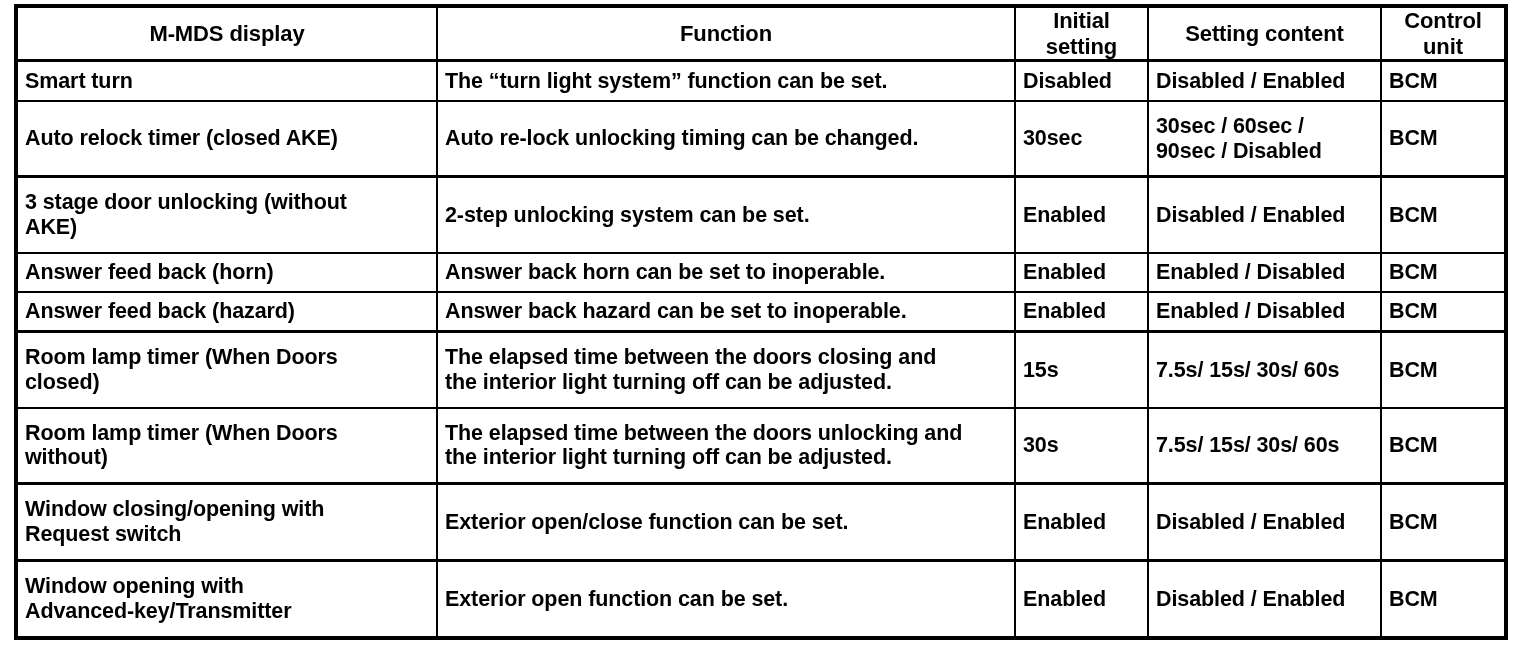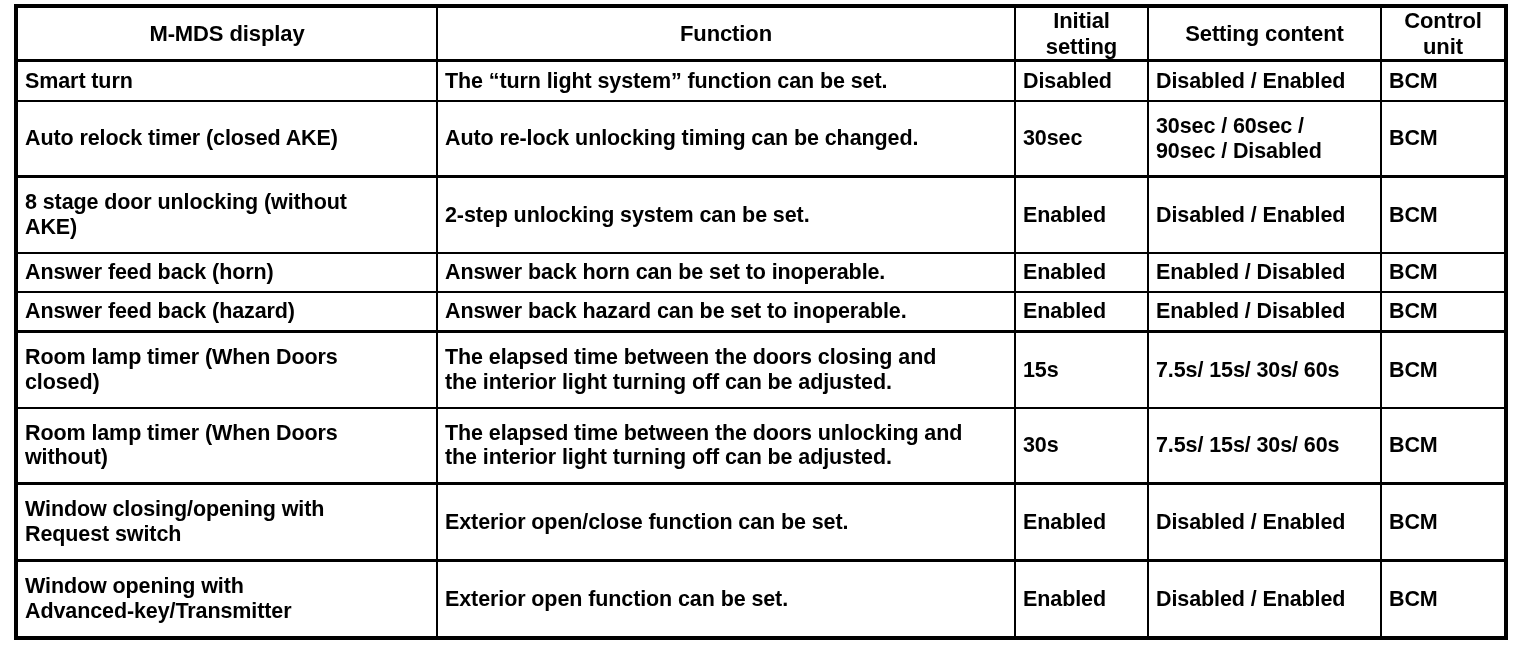--- a/index.html
+++ b/index.html
@@ -127,21 +127,21 @@
           <td>
             <span class="cell-line">30sec / 60sec /</span>
             <span class="cell-line">90sec / Disabled</span>
           </td>
           <td>
             <span class="cell-line">BCM</span>
           </td>
         </tr>
         <tr class="sep-strong">
           <td>
-            <span class="cell-line">8 stage door unlocking (without</span>
+            <span class="cell-line">3 stage door unlocking (without</span>
             <span class="cell-line">AKE)</span>
           </td>
           <td>
             <span class="cell-line">2-step unlocking system can be set.</span>
           </td>
           <td>
             <span class="cell-line">Enabled</span>
           </td>
           <td>
             <span class="cell-line">Disabled / Enabled</span>

